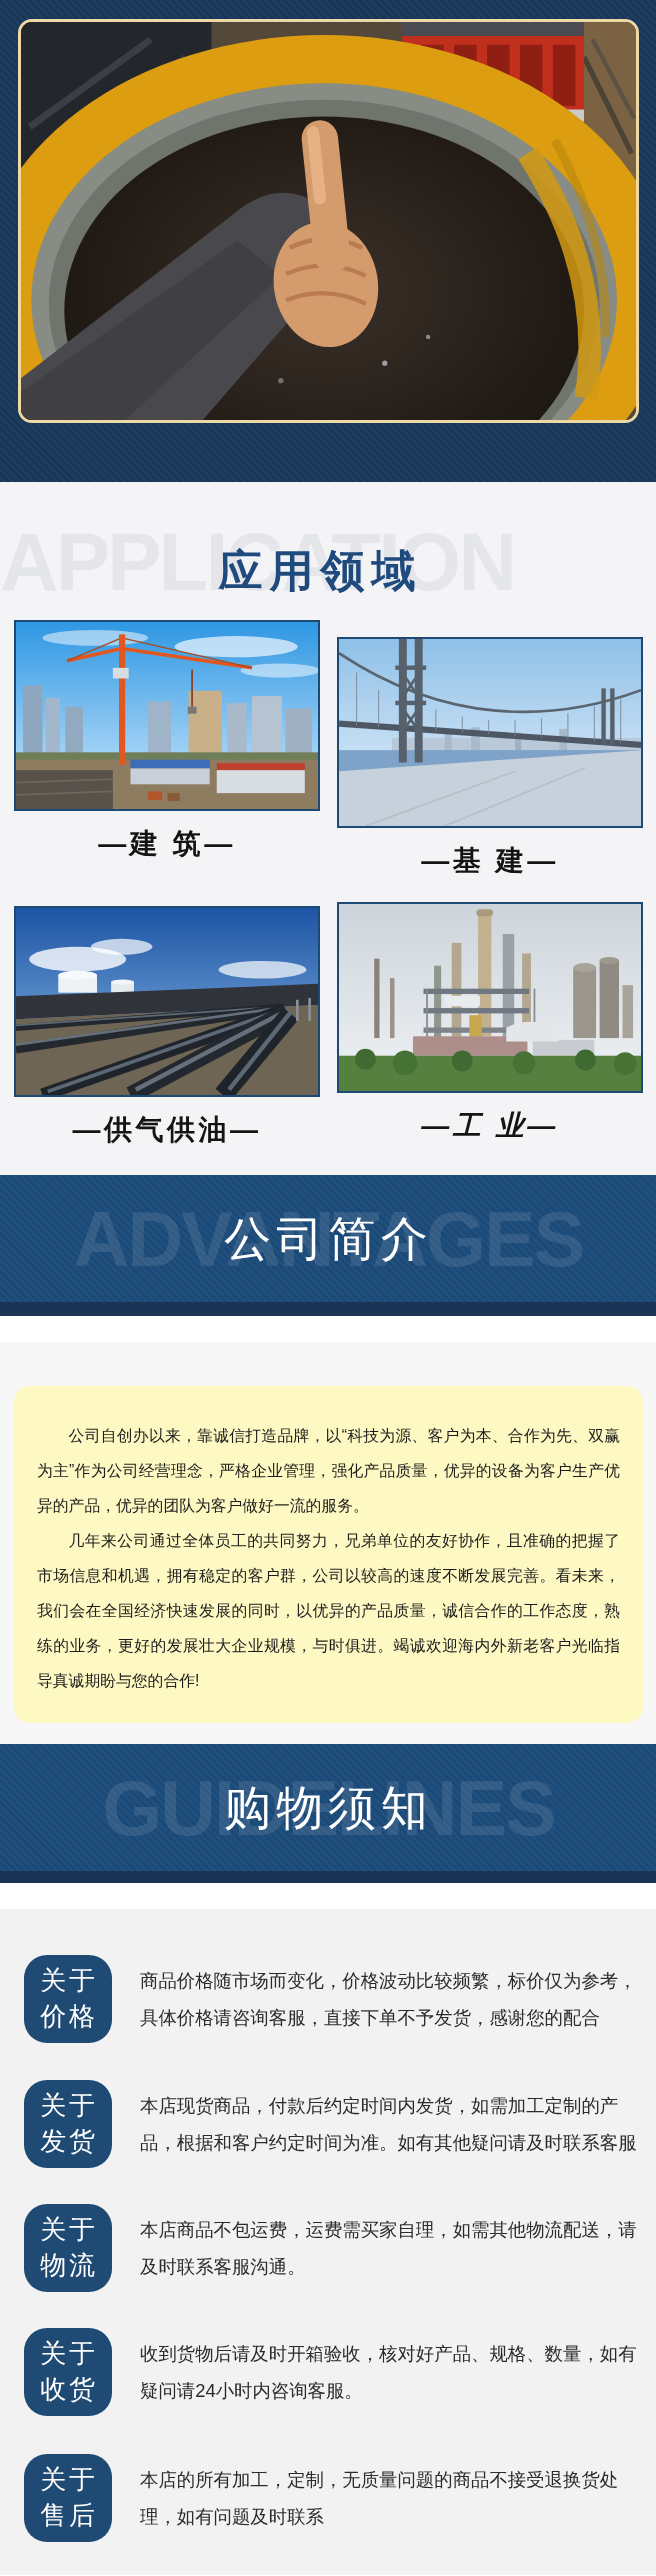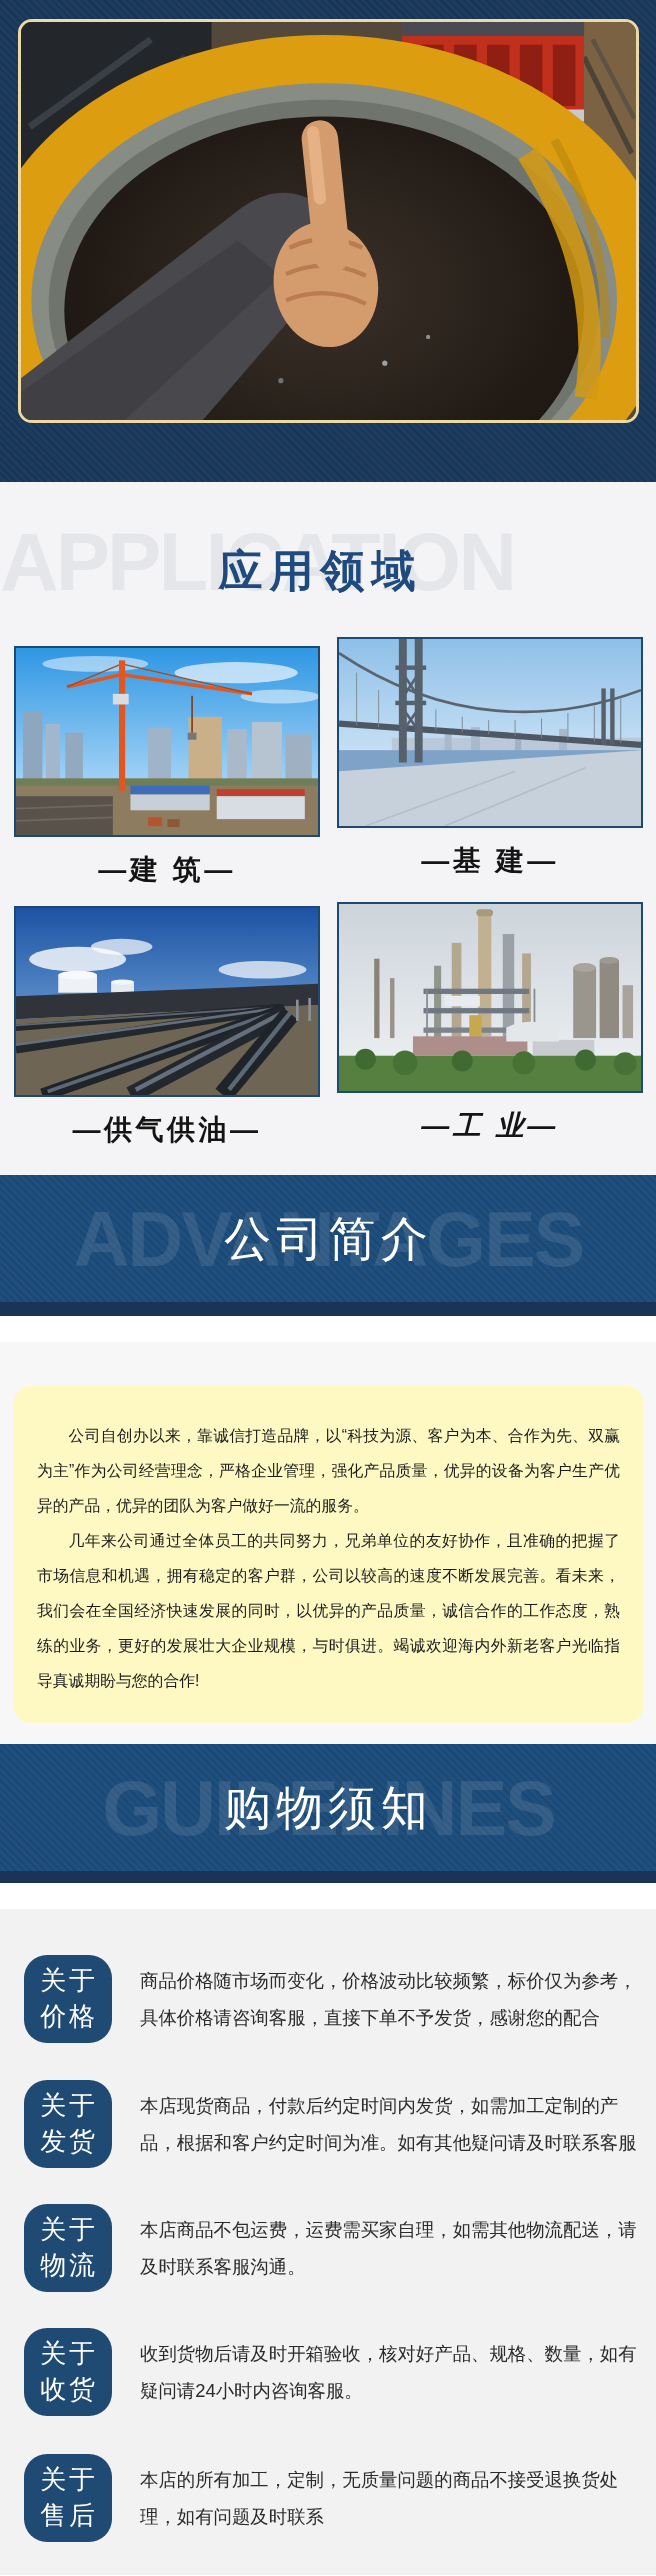--- a/index.html
+++ b/index.html
@@ -33,21 +33,21 @@
   .cell{position:absolute;margin:0;width:306px;}
   .cell .photo{
     box-sizing:border-box;width:306px;height:191px;border:2.6px solid #1d4a74;
     overflow:hidden;background:#9ec7e8;
   }
   .cell .photo svg{display:block;width:100%;height:100%;}
   .cell figcaption{
     margin-top:14px;text-align:center;font-size:28px;font-weight:bold;
     letter-spacing:3.5px;color:#141414;
   }
-  .cell.c1{left:14px;top:164px;}
+  .cell.c1{left:14px;top:138px;}
   .cell.c2{left:337px;top:155px;}
   .cell.c3{left:14px;top:424px;}
   .cell.c4{left:337px;top:420px;font-style:italic;}
   
   .banner{position:relative;height:167px;}
   .banner.b2{height:165px;}
   .banner .main{
     position:relative;height:127px;overflow:hidden;
     background-color:#1f4f7e;
     background-image:repeating-linear-gradient(45deg,rgba(0,0,0,.10) 0 1.8px,transparent 1.8px 5.3px);

